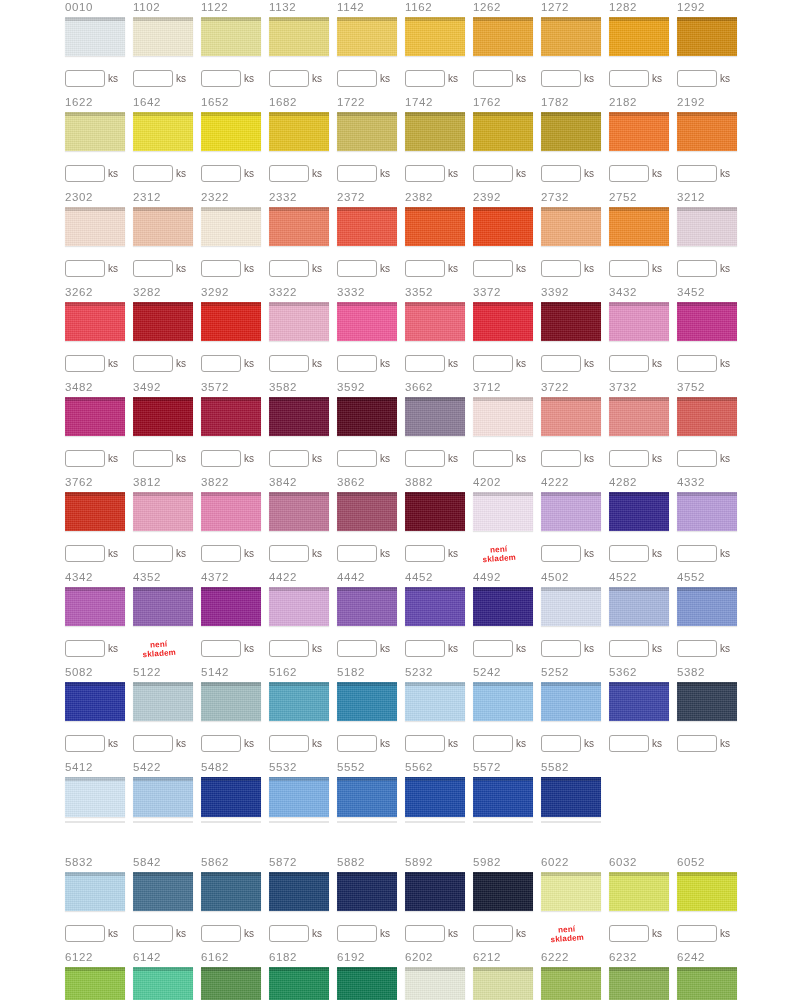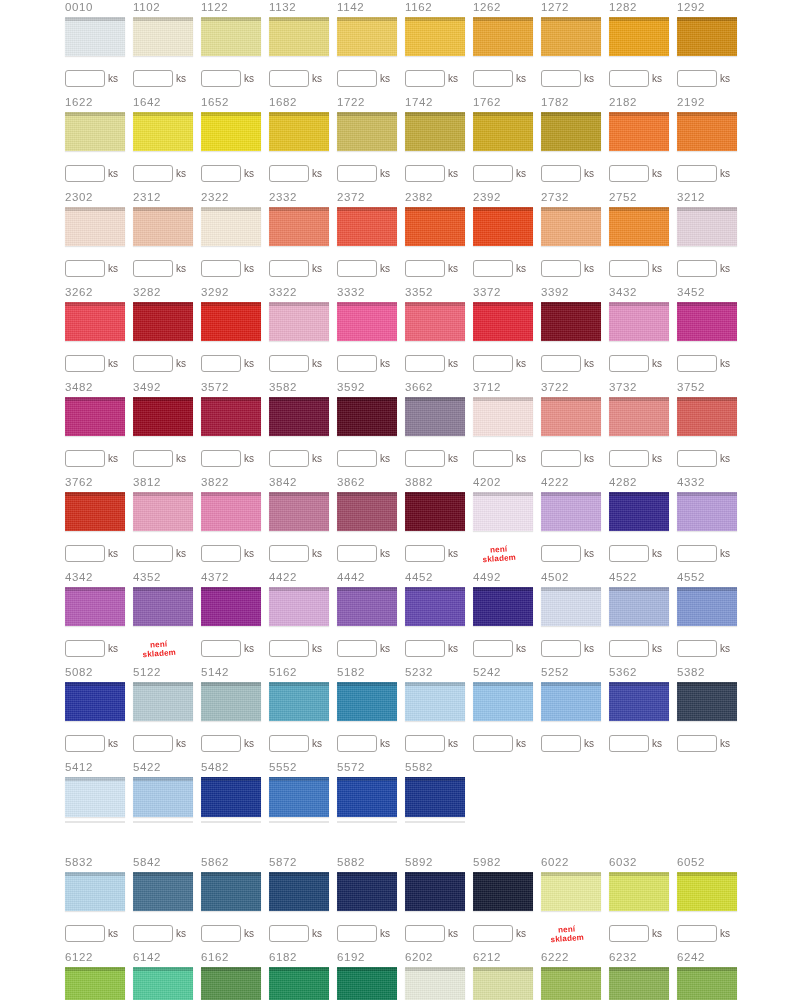--- a/index.html
+++ b/index.html
@@ -1034,22 +1034,42 @@
         <div class="swatch-label">5482</div>
         <div class="swatch-chip" style="background: rgb(21, 49, 143);">
           <div class="topband"></div>
           <div class="texture"></div>
         </div>
         <div class="nofield">
           <div class="shadowline"></div>
         </div>
       </div>
       <div class="swatch-cell">
+        <div class="swatch-label">5532</div>
+        <div class="swatch-chip" style="background: rgb(122, 174, 228);">
+          <div class="topband"></div>
+          <div class="texture"></div>
+        </div>
+        <div class="nofield">
+          <div class="shadowline"></div>
+        </div>
+      </div>
+      <div class="swatch-cell">
         <div class="swatch-label">5552</div>
         <div class="swatch-chip" style="background: rgb(58, 116, 193);">
+          <div class="topband"></div>
+          <div class="texture"></div>
+        </div>
+        <div class="nofield">
+          <div class="shadowline"></div>
+        </div>
+      </div>
+      <div class="swatch-cell">
+        <div class="swatch-label">5562</div>
+        <div class="swatch-chip" style="background: rgb(26, 71, 166);">
           <div class="topband"></div>
           <div class="texture"></div>
         </div>
         <div class="nofield">
           <div class="shadowline"></div>
         </div>
       </div>
       <div class="swatch-cell">
         <div class="swatch-label">5572</div>
         <div class="swatch-chip" style="background: rgb(26, 67, 164);">

